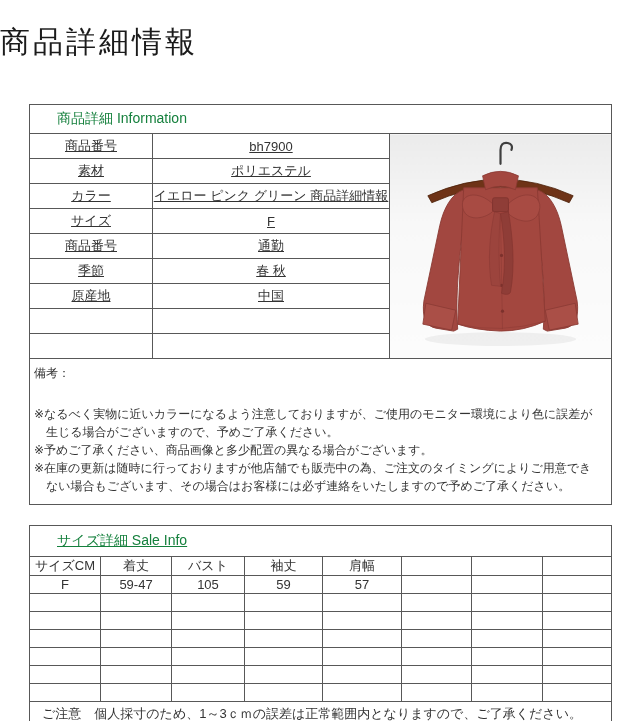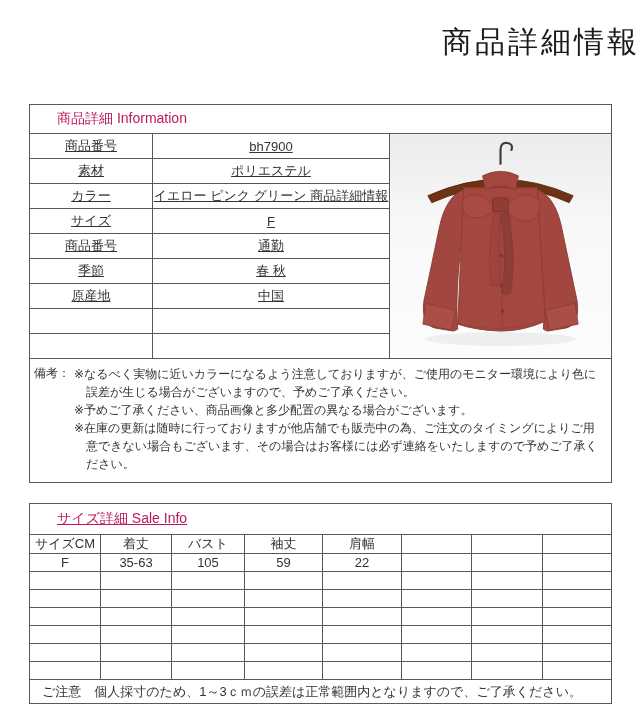--- a/index.html
+++ b/index.html
@@ -5,21 +5,21 @@
   * { box-sizing: border-box; margin: 0; padding: 0; }
   html, body { background: #ffffff; }
   body {
     width: 640px; height: 721px;
     font-family: "Liberation Sans", "DejaVu Sans", sans-serif;
     color: #333333;
     overflow: hidden;
   }
   .page-title {
     margin-top: 22px;
-    text-align: right;
+    text-align: left;
     font-family: "Liberation Serif", "DejaVu Serif", serif;
     font-weight: normal;
     font-size: 30px;
     letter-spacing: 3px;
     color: #1b1b1b;
   }
   table {
     border-collapse: collapse;
     table-layout: fixed;
     margin-left: 29px;
@@ -30,35 +30,35 @@
     border: 1px solid #585858;
     font-size: 13px;
     text-align: center;
     vertical-align: middle;
     overflow: hidden;
   }
   .tbl-header td {
     text-align: left;
     padding-left: 27px;
     font-size: 14px;
-    color: #be185d;
+    color: #15803d;
   }
   .info-table .tbl-header td { height: 29px; }
   .info-table tr.data-row { height: 25px; text-decoration: underline; }
   .img-cell {
     padding: 0;
     background: linear-gradient(180deg, #ebebeb 0%, #f8f8f8 40%, #fcfcfc 100%);
   }
   .img-cell svg { display: block; width: 100%; height: 100%; }
   .remarks-row td {
     text-align: left;
     vertical-align: top;
     padding: 6px 10px 9px 4px;
   }
-  .remarks-wrap { display: flex; }
+  .remarks-wrap { display: flex; flex-direction: column; }
   .rem-label { flex: 0 0 40px; font-size: 12px; line-height: 16px; color: #333; }
   .rem-body { flex: 1; }
   .rem-body p {
     font-size: 12px;
     line-height: 18px;
     padding-left: 12px;
     text-indent: -12px;
     color: #333;
   }
   .size-table { margin-top: 20px; }
@@ -196,24 +196,24 @@
         <td>着丈</td>
         <td>バスト</td>
         <td>袖丈</td>
         <td>肩幅</td>
         <td></td>
         <td></td>
         <td></td>
       </tr>
       <tr class="grid-row">
         <td>F</td>
-        <td>35-63</td>
+        <td>59-47</td>
         <td>105</td>
         <td>59</td>
-        <td>22</td>
+        <td>57</td>
         <td></td>
         <td></td>
         <td></td>
       </tr>
       <tr class="grid-row">
         <td></td>
           <td></td>
           <td></td>
           <td></td>
           <td></td>

